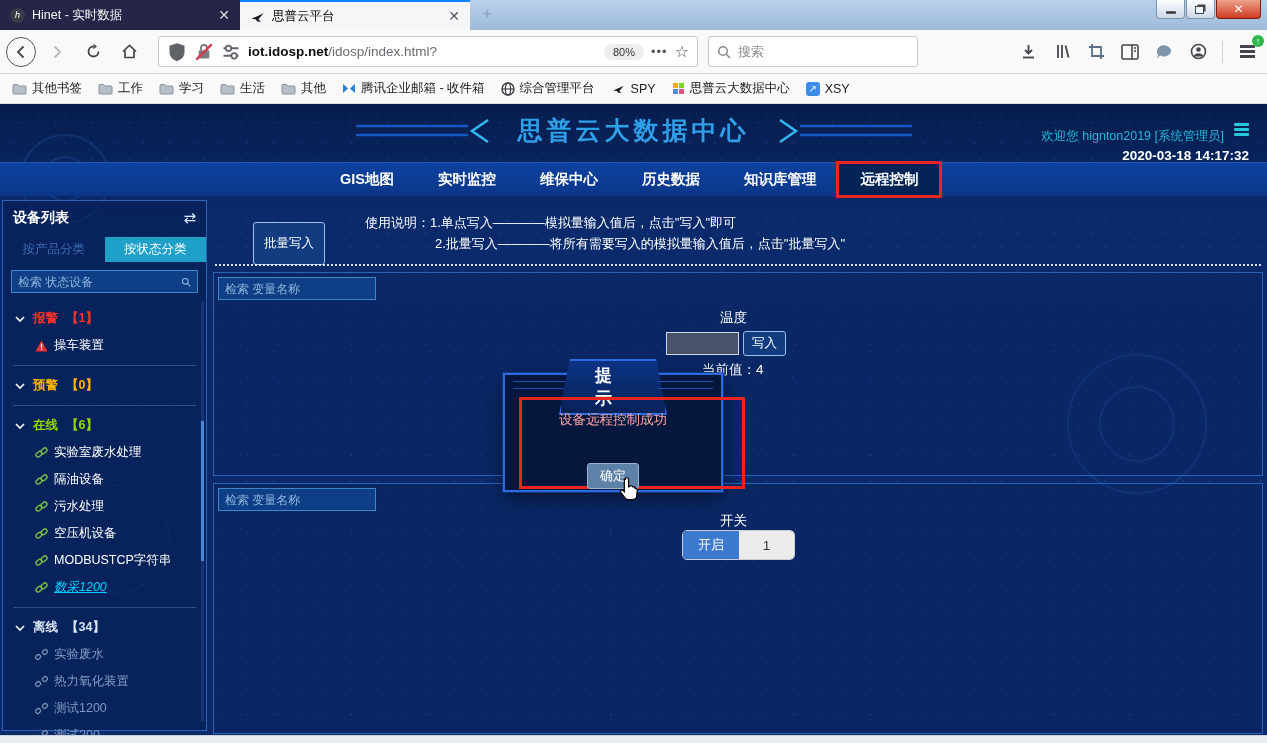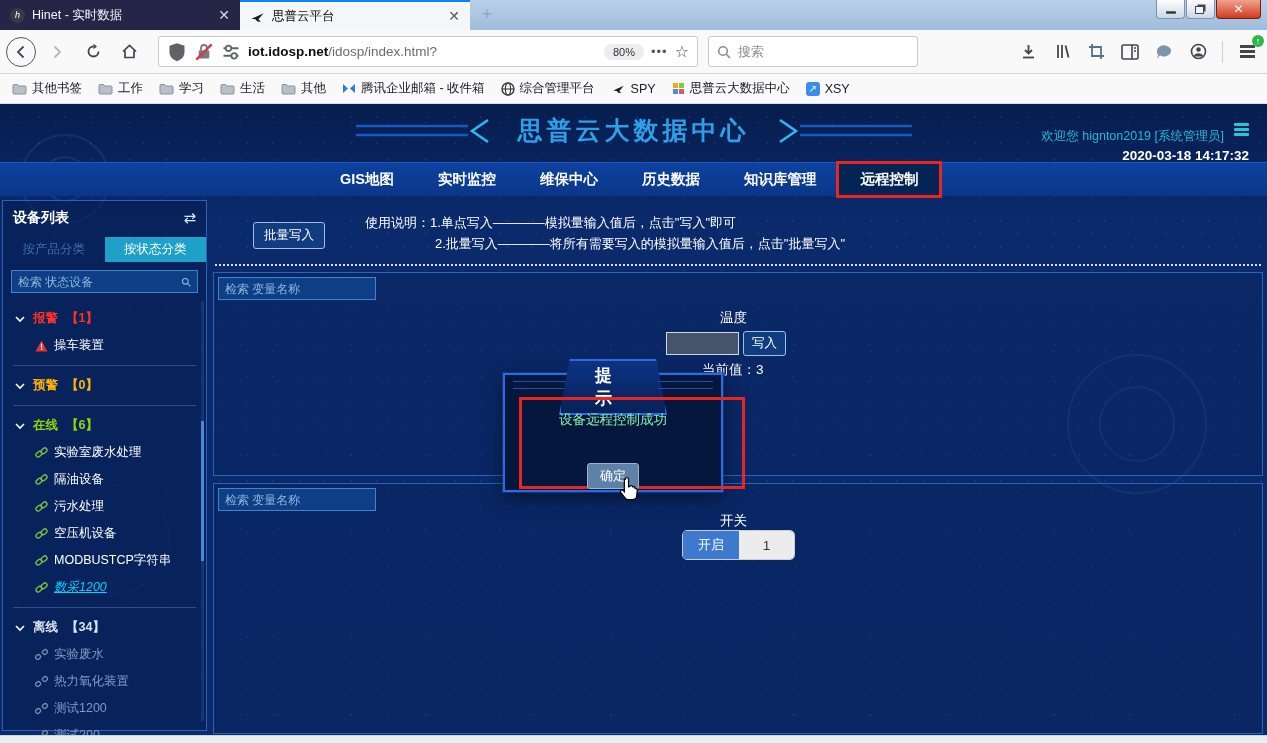--- a/index.html
+++ b/index.html
@@ -88,21 +88,21 @@
   .tree-item { display:flex; align-items:center; gap:6px; padding:5px 0 5px 32px; color:#fff; }
   .tree-item.offline { color:#8299c2; }
   .tree-item.selected { font-style:italic; text-decoration:underline; }
   .tree-sep { border-top:1px solid rgba(120,160,220,.35); margin:6px 10px; }
   .chev { width:10px; height:10px; }
   .sb-scroll { position:absolute; right:2px; top:100px; width:3px; height:420px; background:rgba(70,120,200,.22); }
   .sb-thumb { width:3px; height:140px; background:#4a86d8; }
 
   
   .main { position:absolute; left:213px; top:96px; right:4px; height:534px; }
-  .btn-blue { background:#113d80; border:1px solid #9cc0e8; color:#fff; font-size:12.5px; border-radius:3px; padding:4px 10px; font-family:inherit; }
+  .btn-blue { background:#113d80; border:1px solid #9cc0e8; color:#fff; font-size:12.5px; border-radius:3px; padding:12px 10px; font-family:inherit; }
   .batch-btn { position:absolute; left:40px; top:22px; }
   .instructions { position:absolute; left:152px; top:12px; font-size:13px; line-height:21px; color:#fff; }
   .instructions .line2 { margin-left:70px; }
   .dotted { position:absolute; top:64px; left:2px; right:2px; border-top:2px dotted rgba(255,255,255,.85); }
   .panel { position:absolute; left:0; right:0; border:1px solid #2a63b8; background:rgba(10,32,84,.25); }
   .panel1 { top:72px; height:204px; }
   .panel2 { top:283px; height:251px; }
   .panel .search-box { position:absolute; top:4px; left:4px; width:158px; margin:0; }
   .var-label { position:absolute; font-size:13.5px; color:#fff; }
   .temp-label { left:506px; top:36px; }
@@ -511,39 +511,39 @@
 
     <div class="panel panel1">
       <div class="search-box">
         <input placeholder="检索 变量名称" style="">
       </div>
       <span class="var-label temp-label">温度</span>
       <div class="temp-row">
         <input class="temp-input" value="" style="">
         <button class="btn-blue write-btn">写入</button>
       </div>
-      <span class="current-val">当前值：3</span>
+      <span class="current-val">当前值：4</span>
     </div>
 
     <div class="panel panel2">
       <div class="search-box">
         <input placeholder="检索 变量名称" style="">
       </div>
       <span class="var-label switch-label">开关</span>
       <div class="switch-ctl">
         <span class="switch-on">开启</span>
         <span class="switch-val">1</span>
       </div>
     </div>
   </div>
 
   <div class="modal">
     <div class="modal-title">提示</div>
     <div class="modal-anno anno" style="border-color: rgb(232, 37, 31);"></div>
-    <div class="modal-msg" style="color: #86efac;">设备远程控制成功</div>
+    <div class="modal-msg" style="color: #fca5a5;">设备远程控制成功</div>
     <button class="ok-btn">确定</button>
   </div>
   <svg class="cursor" viewBox="0 0 24 28">
     <path d="M9 3.5c0-1 .8-1.8 1.8-1.8s1.8.8 1.8 1.8v8.2l1-.1c.4-1 1.4-1.4 2.3-1.1.6.2 1 .6 1.2 1.2.9-.4 2-.1 2.5.8.2.3.2.6.2 1 .9-.2 1.9.3 2.2 1.2.1.2.1.5.1.7l-.6 5.9c-.2 2.4-2.2 4.2-4.6 4.2h-4.4c-1.5 0-2.9-.7-3.8-1.9l-4.6-6c-.5-.7-.4-1.7.3-2.2.6-.5 1.5-.5 2.1.1l1.5 1.5V3.5z" fill="#fff" stroke="#000" stroke-width="1.3"></path>
   </svg>
 </div>
 
 <div class="bottom-bar"></div>
 
 </body></html>

